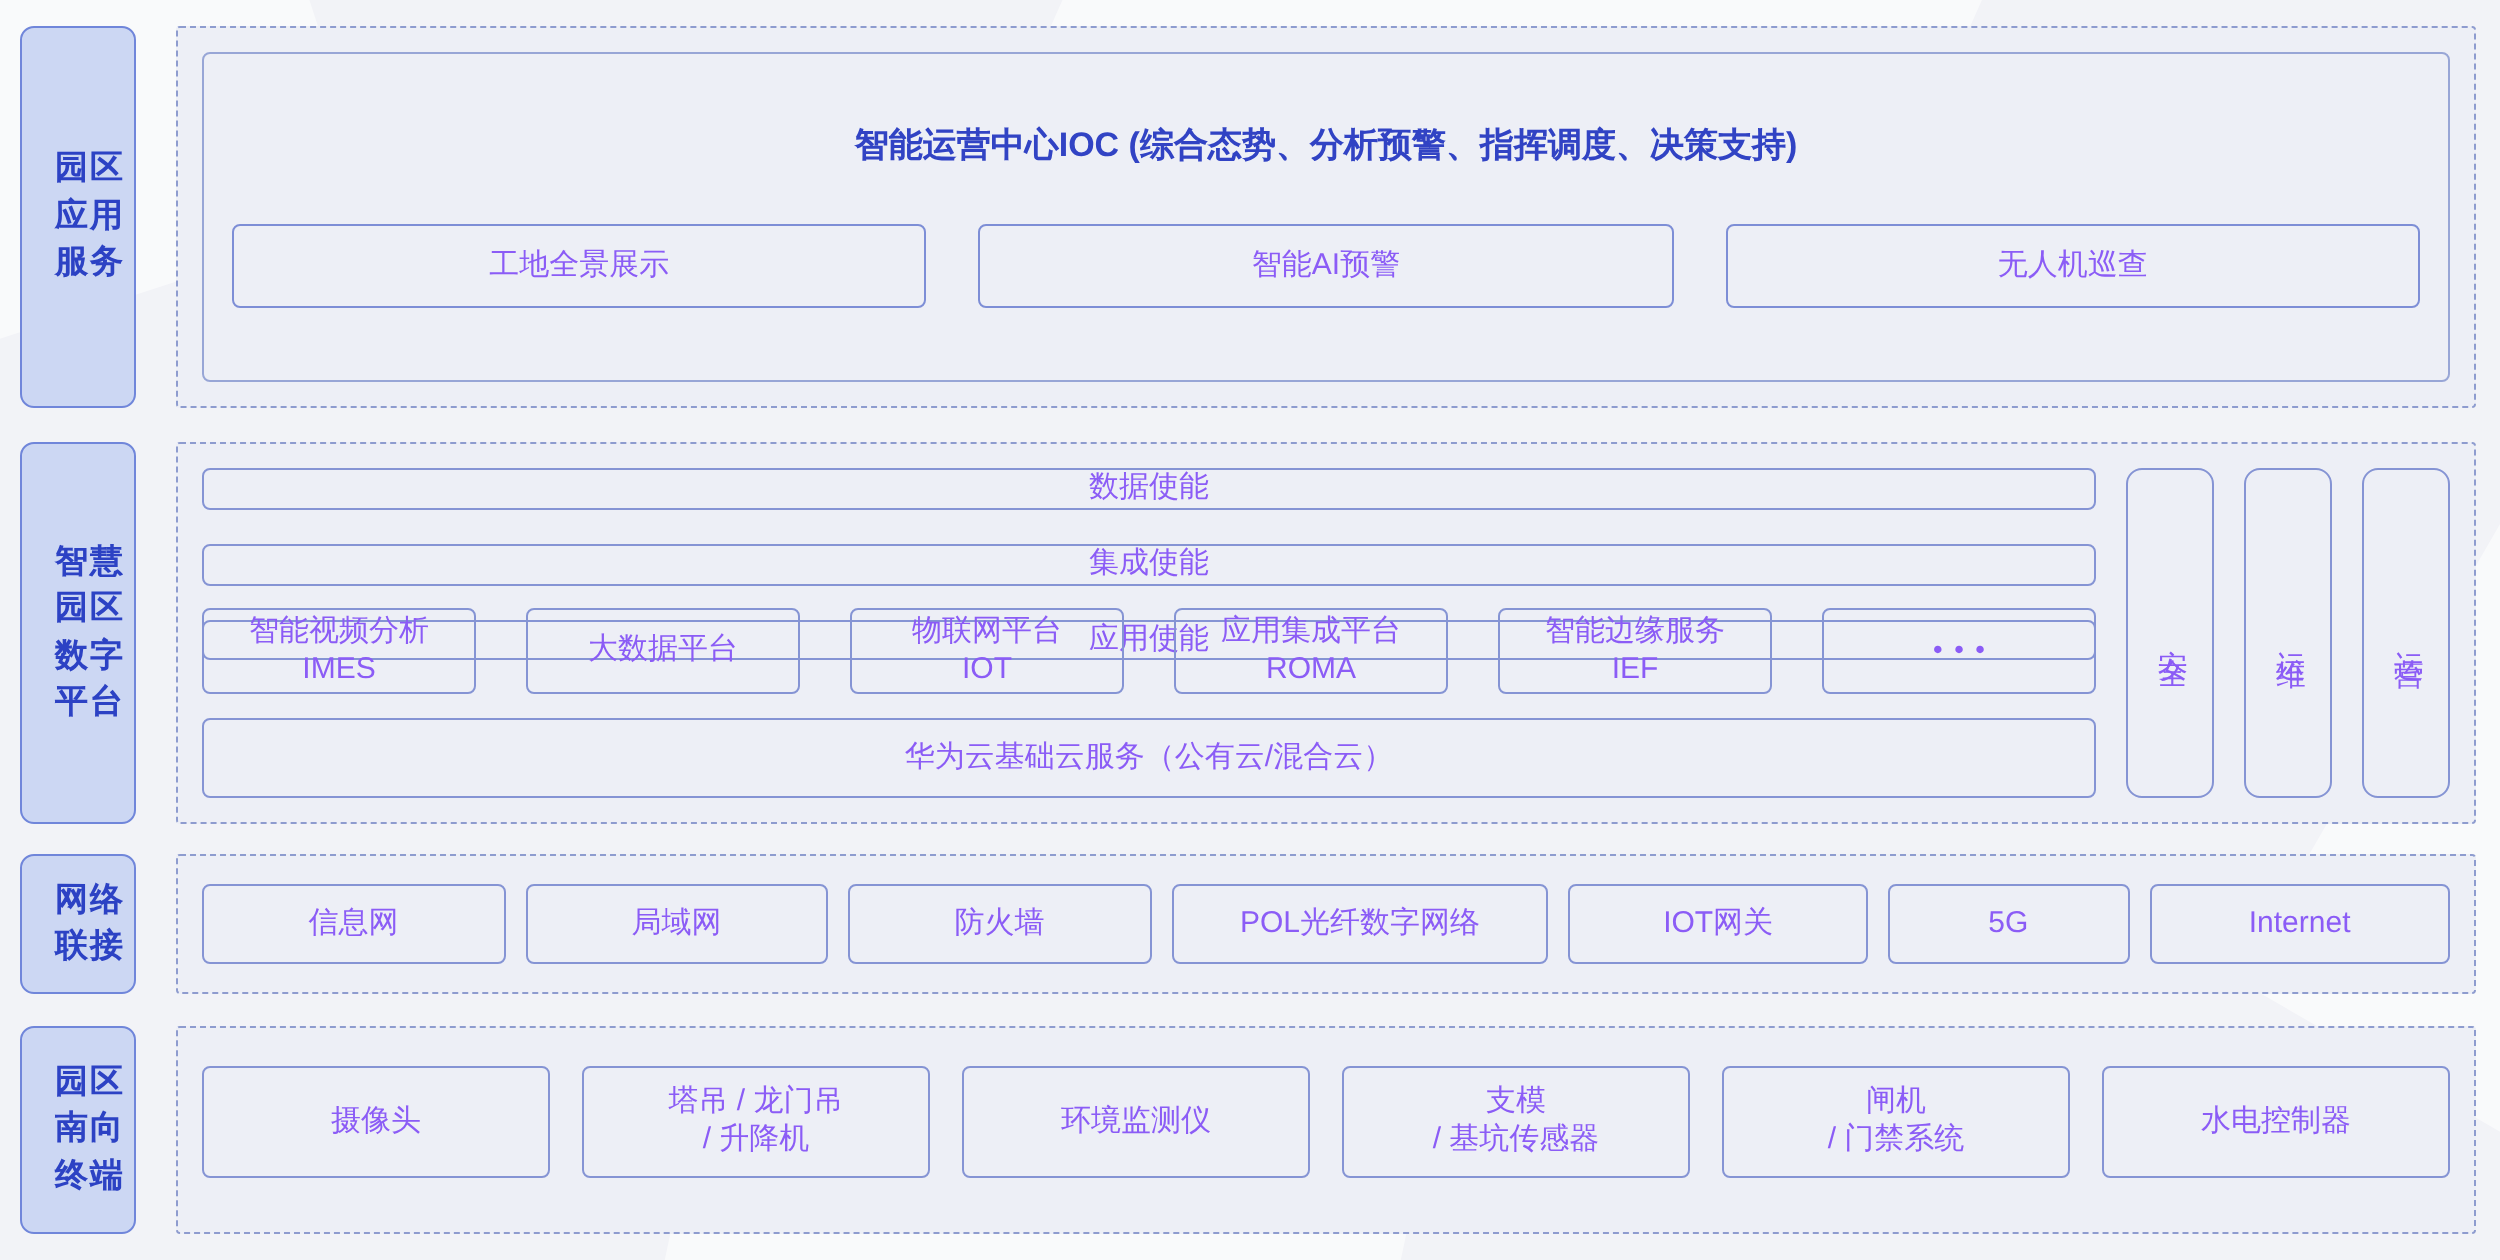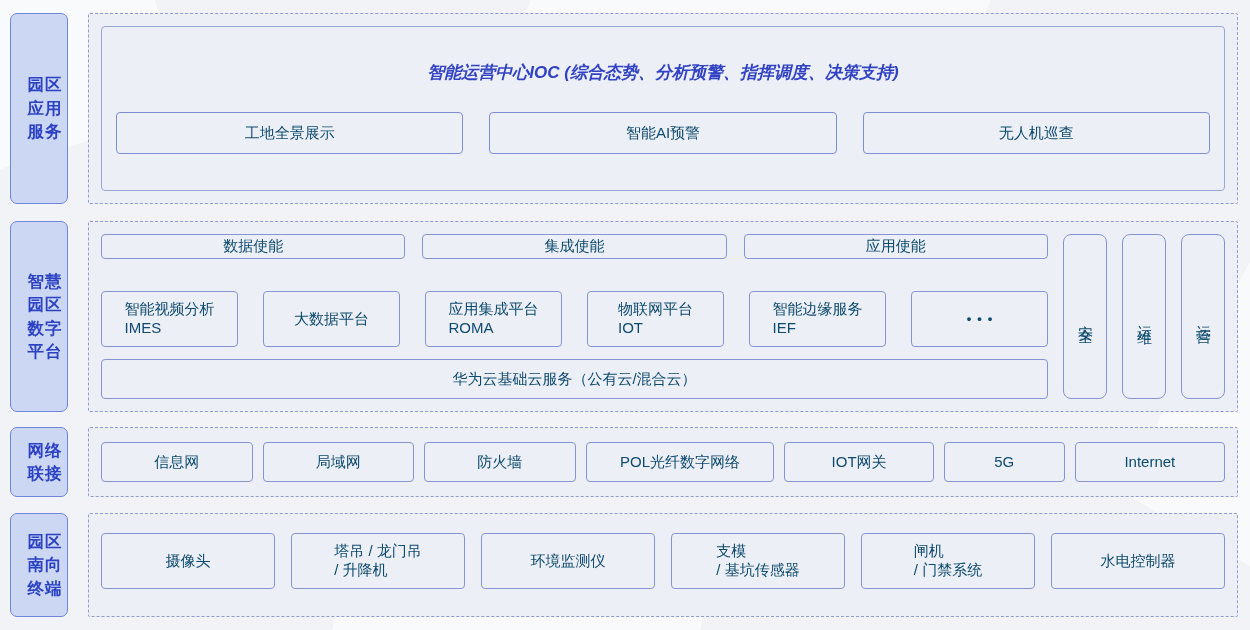--- a/index.html
+++ b/index.html
@@ -31,28 +31,28 @@
     padding-left:12px;
   }
   .panel{
     flex:1;min-width:0;box-sizing:border-box;
     background:#edeff6;border:1.5px dashed #8e9ccf;border-radius:2px;
     padding:12px;
   }
   .box{
     box-sizing:border-box;border:1px solid #8594d4;border-radius:4px;
     display:flex;align-items:center;justify-content:center;
-    color:#0c4a6e;font-size:15px;line-height:1.25;text-align:left;
+    color:#8b5cf6;font-size:15px;line-height:1.25;text-align:center;
     white-space:pre-line;
   }
 
   
   .p1{display:flex;gap:26px;}
   .ioc{flex:1;min-width:0;border:1px solid #98a6d6;border-radius:4px;box-sizing:border-box;}
-  .ioc-title{margin-top:34px;text-align:center;font-size:17px;font-weight:700;color:#3143c4;font-style:italic;}
+  .ioc-title{margin-top:34px;text-align:center;font-size:17px;font-weight:700;color:#3143c4;}
   .ioc-items{display:flex;gap:26px;margin:28px 14px 0;}
   .ioc-items .box{flex:1;height:42px;border-color:#7d8ed6;}
   .event{
     width:176px;flex:none;box-sizing:border-box;overflow:hidden;
     border:1px solid #94a3da;border-radius:6px;background:#dfe5f6;
     display:flex;flex-direction:column;
   }
   .event-h{height:41px;flex:none;background:#c9d4f1;display:flex;align-items:center;
            justify-content:center;font-weight:700;font-size:16px;color:#2c3fc4;}
   .event-b{flex:1;display:flex;justify-content:center;align-items:flex-start;
@@ -60,21 +60,21 @@
   .vbox{
     width:37px;height:88px;box-sizing:border-box;
     background:#f1f3fa;border:1px solid #9dabde;border-radius:7px;
     display:flex;align-items:center;justify-content:center;
     writing-mode:vertical-rl;font-size:13.5px;color:#3a4fc8;letter-spacing:3px;
   }
 
   
   .p2{display:flex;gap:15px;}
   .plat-left{flex:1;min-width:0;display:flex;flex-direction:column;gap:12px;}
-  .enable-row{display:flex;gap:17px;height:25px;}
+  .enable-row{display:flex;gap:17px;height:38px;flex-direction:column;}
   .enable-row .box{flex:1;}
   .plat-row{flex:1;display:flex;gap:25px;margin-top:20px;}
   .plat-row .box{flex:1;}
   .cloud{height:40px;}
   .dots{font-weight:700;letter-spacing:6px;font-size:13px;text-indent:6px;}
   .ops-box{width:44px;flex:none;border-radius:8px;
            writing-mode:vertical-rl;letter-spacing:4px;font-size:15px;}
 
   
   .p3{display:flex;gap:10px;padding:14px 12px;}
@@ -124,24 +124,24 @@
       <div class="plat-left">
         <div class="enable-row">
           <div class="box">数据使能</div>
           <div class="box">集成使能</div>
           <div class="box">应用使能</div>
         </div>
         <div class="plat-row">
           <div class="box">智能视频分析
 IMES</div>
           <div class="box">大数据平台</div>
+          <div class="box">物联网平台
+IOT</div>
           <div class="box">应用集成平台
 ROMA</div>
-          <div class="box">物联网平台
-IOT</div>
           <div class="box">智能边缘服务
 IEF</div>
           <div class="box dots">•••</div>
         </div>
         <div class="box cloud">华为云基础云服务（公有云/混合云）</div>
       </div>
       <div class="box ops-box">安全</div>
       <div class="box ops-box">运维</div>
       <div class="box ops-box">运营</div>
     </div>

